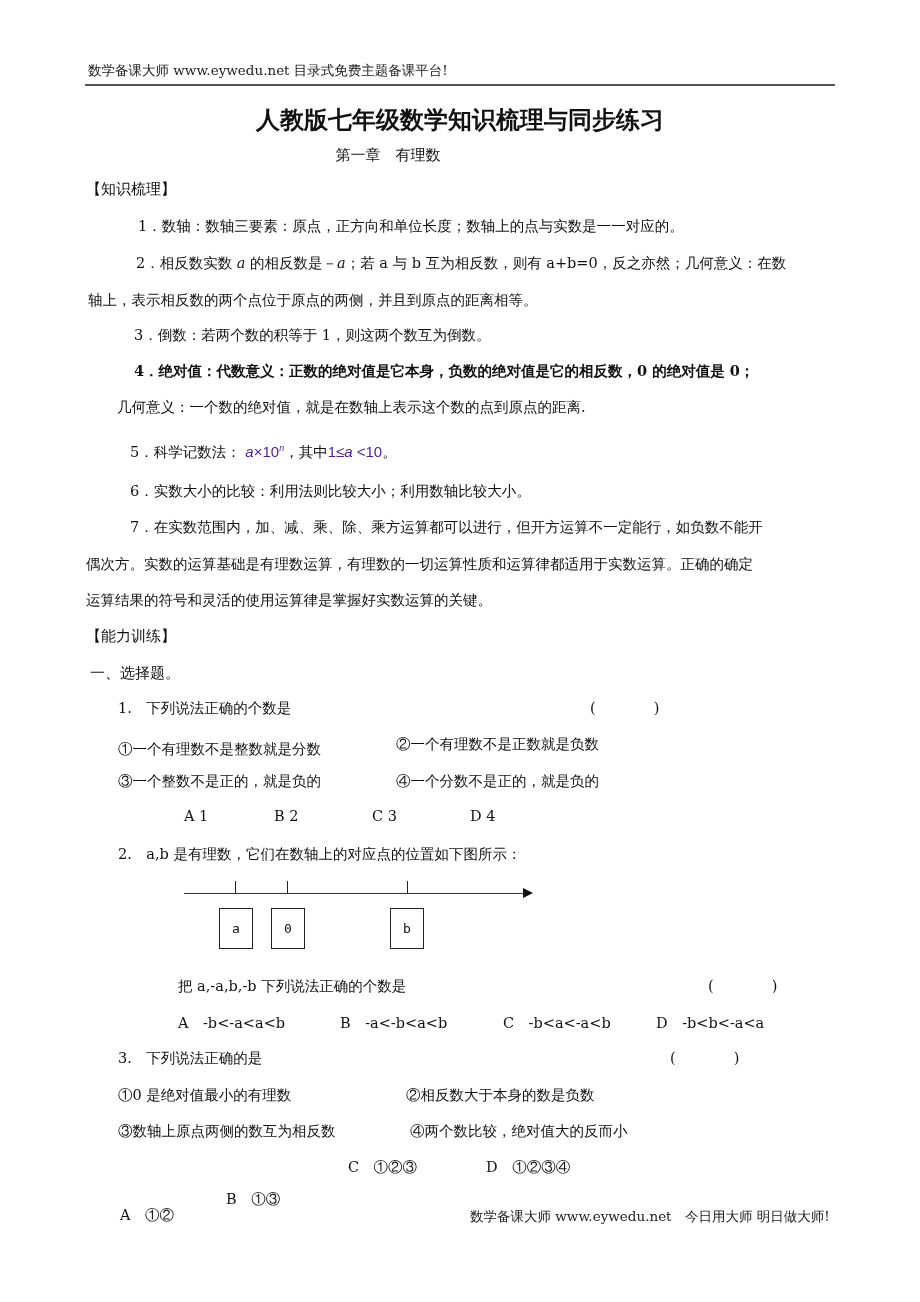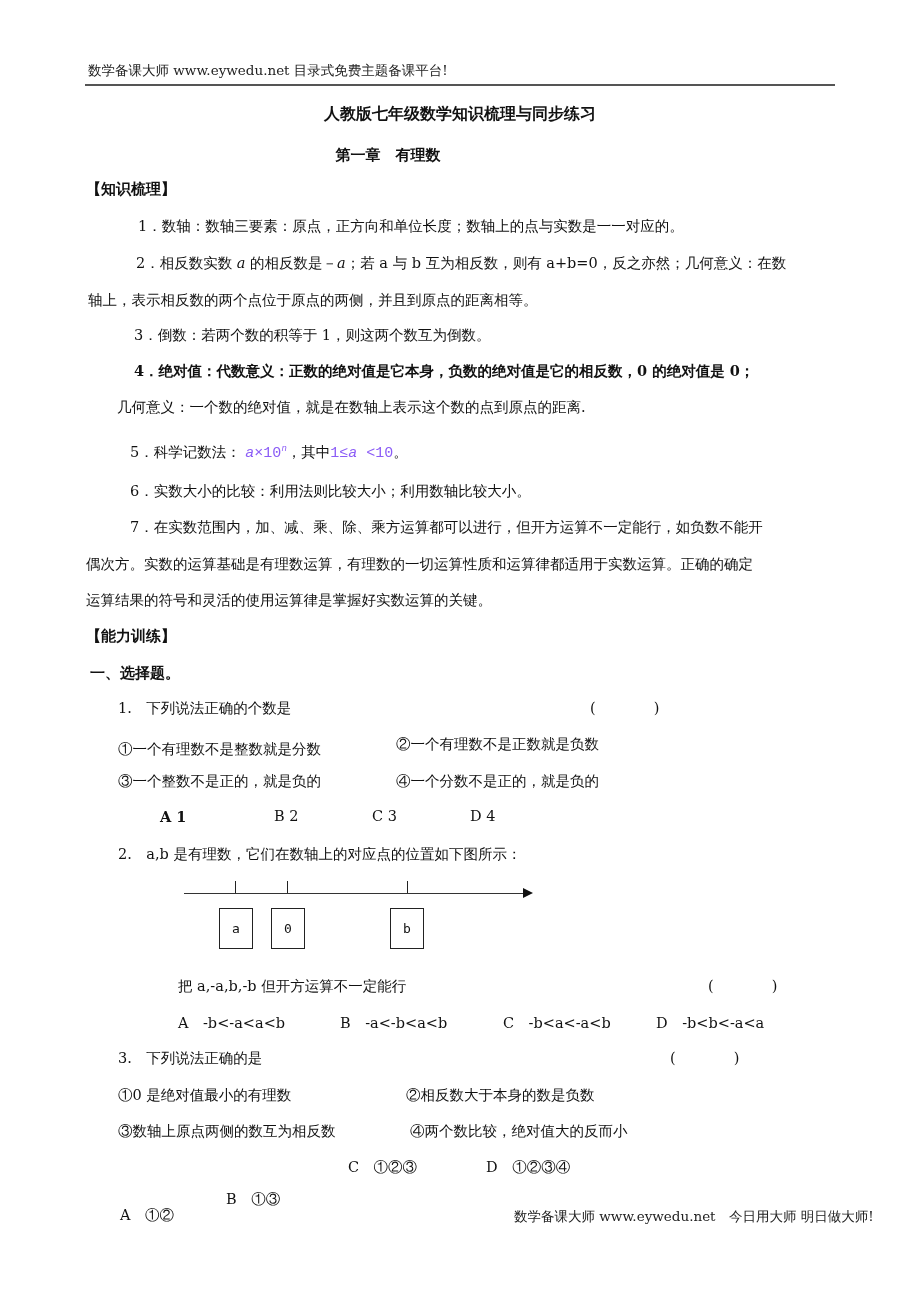--- a/index.html
+++ b/index.html
@@ -4,35 +4,35 @@
   <style>
     html, body { margin: 0; padding: 0; background: #ffffff; }
     body {
       width: 920px; height: 1302px; position: relative; overflow: hidden;
       font-family: "DejaVu Serif", "Liberation Serif", serif;
       color: #111;
     }
     .abs { position: absolute; white-space: nowrap; }
     .hdr { font-size: 13.5px; color: #222; }
     .rule { position: absolute; left: 85px; width: 750px; top: 84px; height: 0; border-top: 2px solid #555; }
-    .title { font-size: 16px; font-weight: bold; left: 0; width: 920px; text-align: center; }
-    .chapter { font-size: 15px; font-weight: bold; left: 0; width: 776px; text-align: center; }
-    .sec { font-size: 15px; font-weight: bold; }
+    .title { font-size: 24px; font-weight: bold; left: 0; width: 920px; text-align: center; }
+    .chapter { font-size: 15px; font-weight: normal; left: 0; width: 776px; text-align: center; }
+    .sec { font-size: 15px; font-weight: normal; }
     .p { font-size: 14.5px; }
     .it { font-style: italic; }
     .sup { font-size: 9px; vertical-align: super; }
-    .math { font-family: Liberation Mono, monospace; font-size: 15px; color: #8b5cf6; }
+    .math { font-family: Liberation Sans, sans-serif; font-size: 15px; color: #4c1d95; }
     .axis { position: absolute; left: 184px; top: 893px; width: 340px; height: 0; border-top: 1px solid #333; }
     .arrow { position: absolute; left: 523px; top: 888px; width: 0; height: 0;
              border-top: 5px solid transparent; border-bottom: 5px solid transparent; border-left: 10px solid #111; }
     .tick { position: absolute; top: 881px; width: 0; height: 12px; border-left: 1px solid #222; }
     .lbox { position: absolute; top: 908px; width: 32px; height: 39px; border: 1px solid #222;
             display: flex; align-items: center; justify-content: center;
             font-family: "DejaVu Sans Mono", monospace; font-size: 13px; }
-    .footer { font-size: 13.5px; color: #222; margin-left: 44px; }
+    .footer { font-size: 13.5px; color: #222; }
   </style>
 </head>
 <body>
 
 <div class="abs hdr" style="left:88px; top:62px;">数学备课大师 www.eywedu.net 目录式免费主题备课平台!</div>
 <div class="rule"></div>
 
 <div class="abs title" style="top:104px;">人教版七年级数学知识梳理与同步练习</div>
 <div class="abs chapter" style="top:146px;">第一章　有理数</div>
 
@@ -63,39 +63,39 @@
 
 <div class="abs sec" style="left:86px; top:627px;">【能力训练】</div>
 <div class="abs sec" style="left:90px; top:664px;">一、选择题。</div>
 
 <div class="abs p" style="left:118px; top:699px;">1.　下列说法正确的个数是</div>
 <div class="abs p" style="left:590px; top:699px;">(　　　　)</div>
 <div class="abs p" style="left:118px; top:740px;">①一个有理数不是整数就是分数</div>
 <div class="abs p" style="left:396px; top:735px;">②一个有理数不是正数就是负数</div>
 <div class="abs p" style="left:118px; top:772px;">③一个整数不是正的，就是负的</div>
 <div class="abs p" style="left:396px; top:772px;">④一个分数不是正的，就是负的</div>
-<div class="abs p" style="left:160px; top:808px;font-weight:bold;">A 1</div>
+<div class="abs p" style="left:184px; top:808px;">A 1</div>
 <div class="abs p" style="left:274px; top:808px;">B 2</div>
 <div class="abs p" style="left:372px; top:808px;">C 3</div>
 <div class="abs p" style="left:470px; top:808px;">D 4</div>
 
 <div class="abs p" style="left:118px; top:845px;">2.　a,b 是有理数，它们在数轴上的对应点的位置如下图所示：</div>
 
 <div>
   <div class="axis"></div>
   <div class="arrow"></div>
   <div class="tick" style="left:235px;"></div>
   <div class="tick" style="left:287px;"></div>
   <div class="tick" style="left:407px;"></div>
   <div class="lbox" style="left:219px;">a</div>
   <div class="lbox" style="left:271px;">0</div>
   <div class="lbox" style="left:390px;">b</div>
 </div>
 
-<div class="abs p" style="left:178px; top:977px;">把 a,-a,b,-b 但开方运算不一定能行</div>
+<div class="abs p" style="left:178px; top:977px;">把 a,-a,b,-b 下列说法正确的个数是</div>
 <div class="abs p" style="left:708px; top:977px;">(　　　　)</div>
 <div class="abs p" style="left:178px; top:1014px;">A　-b&lt;-a&lt;a&lt;b</div>
 <div class="abs p" style="left:340px; top:1014px;">B　-a&lt;-b&lt;a&lt;b</div>
 <div class="abs p" style="left:503px; top:1014px;">C　-b&lt;a&lt;-a&lt;b</div>
 <div class="abs p" style="left:656px; top:1014px;">D　-b&lt;b&lt;-a&lt;a</div>
 
 <div class="abs p" style="left:118px; top:1049px;">3.　下列说法正确的是</div>
 <div class="abs p" style="left:670px; top:1049px;">(　　　　)</div>
 <div class="abs p" style="left:118px; top:1086px;">①0 是绝对值最小的有理数</div>
 <div class="abs p" style="left:406px; top:1086px;">②相反数大于本身的数是负数</div>

